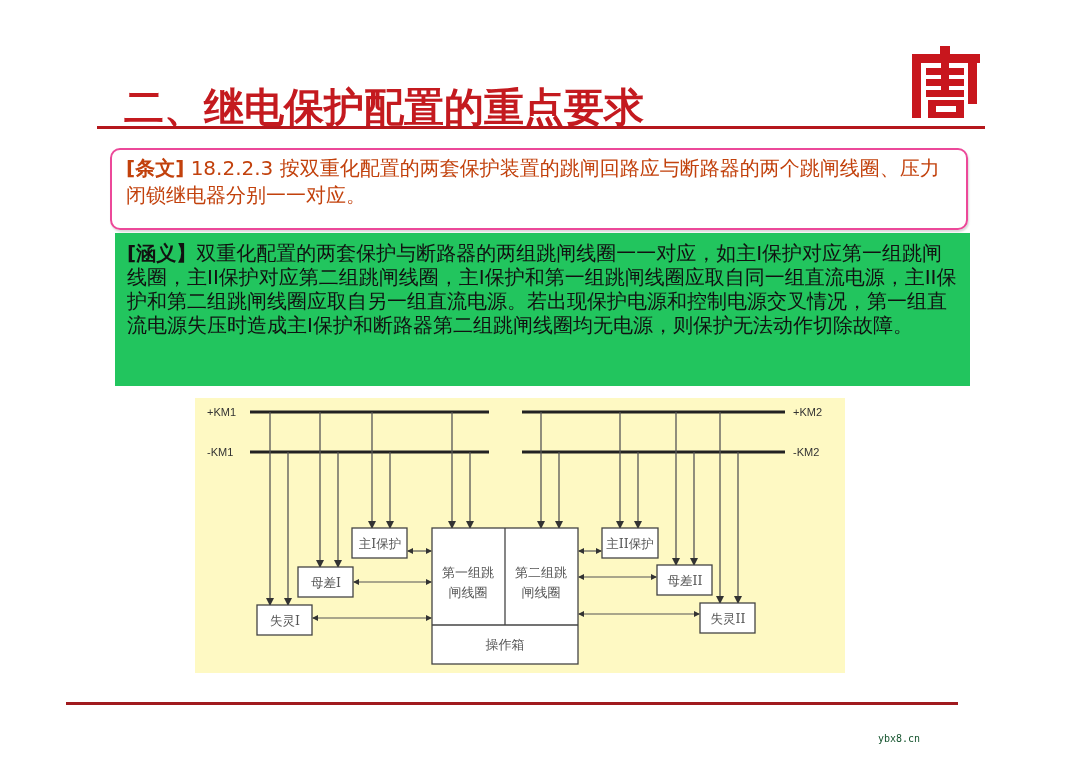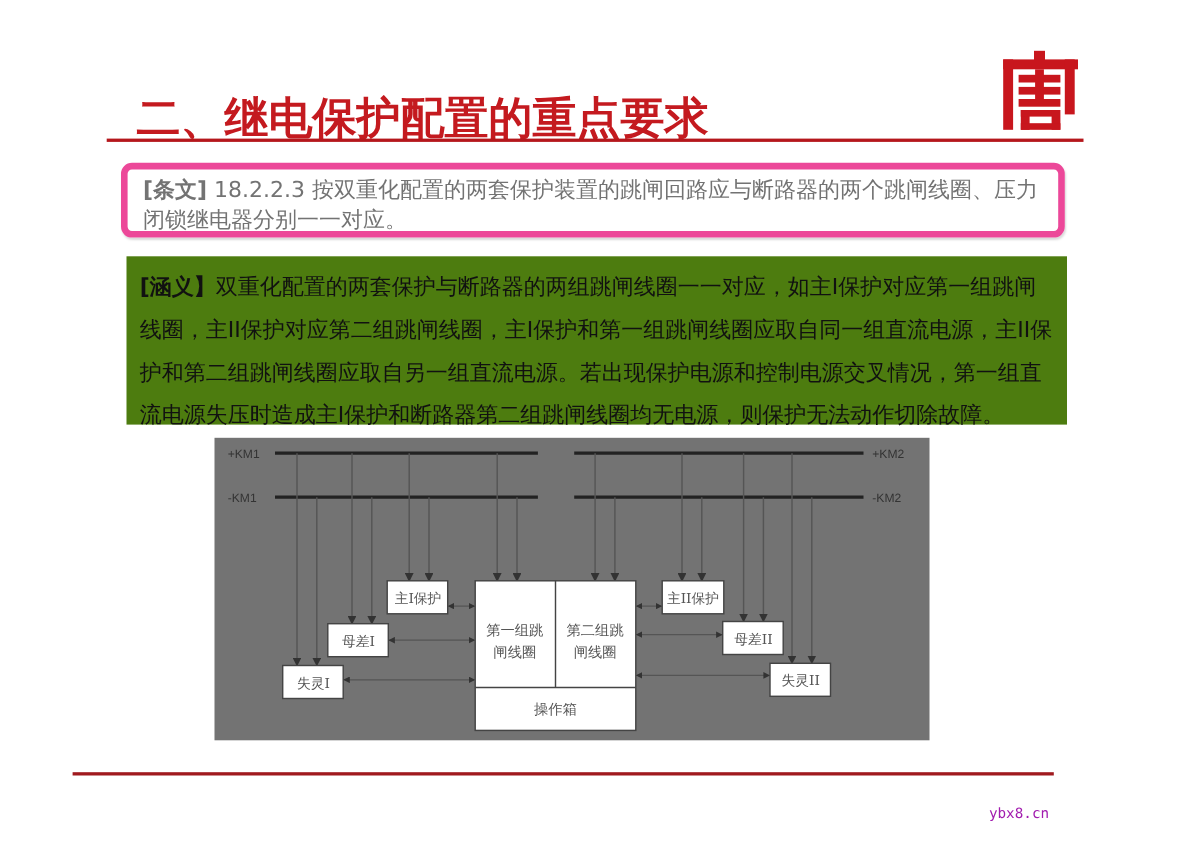--- a/index.html
+++ b/index.html
@@ -7,36 +7,36 @@
     width: 1080px; height: 771px; background: #ffffff; position: relative; overflow: hidden;
     font-family: "DejaVu Sans", "Liberation Sans", sans-serif;
   }
   .title {
     position: absolute; left: 124px; top: 80px;
     font-size: 40px; font-weight: bold; color: #c41a1f; letter-spacing: 0px;
   }
   .logo { position: absolute; left: 910px; top: 46px; width: 72px; height: 74px; }
   .rule-top { position: absolute; left: 97px; top: 126px; width: 888px; height: 3px; background: #b5171c; }
   .article-box {
-    position: absolute; left: 110px; top: 148px; width: 858px; height: 68px;
-    border: 6px solid #ec4899; border-radius: 10px; box-sizing: border-box;
-    padding: 5px 14px; font-size: 20px; line-height: 27px; color: #737373;
+    position: absolute; left: 110px; top: 148px; width: 858px; height: 82px;
+    border: 2px solid #ec4899; border-radius: 10px; box-sizing: border-box;
+    padding: 5px 14px; font-size: 20px; line-height: 27px; color: #c2410c;
     box-shadow: 1px 2px 2px rgba(0,0,0,0.15);
   }
   .article-box .tag { font-weight: bold; }
   .meaning-box {
     position: absolute; left: 115px; top: 233px; width: 855px; height: 153px;
-    background: #4d7c0f; box-sizing: border-box; padding: 8px 12px;
-    font-size: 20px; line-height: 39px; color: #111;
+    background: #22c55e; box-sizing: border-box; padding: 8px 12px;
+    font-size: 20px; line-height: 24px; color: #111;
   }
   .meaning-box .tag { font-weight: bold; }
-  .diagram { position: absolute; left: 195px; top: 398px; width: 650px; height: 275px; background: #737373; }
+  .diagram { position: absolute; left: 195px; top: 398px; width: 650px; height: 275px; background: #fef9c3; }
   .rule-bottom { position: absolute; left: 66px; top: 702px; width: 892px; height: 3px; background: #a01a1e; }
   .watermark {
-    position: absolute; left: 899px; top: 733px; font-size: 13px; color: #a21caf;
+    position: absolute; left: 878px; top: 733px; font-size: 10px; color: #14532d;
     font-family: "DejaVu Sans Mono", monospace;
   }
   svg text { font-family: "DejaVu Serif", "Liberation Serif", serif; }
   .bus-label { font-family: "Liberation Sans", "DejaVu Sans", sans-serif !important; font-size: 11px; fill: #333; }
 </style>
 </head>
 <body>
 
 <div class="title">二、继电保护配置的重点要求</div>
 

